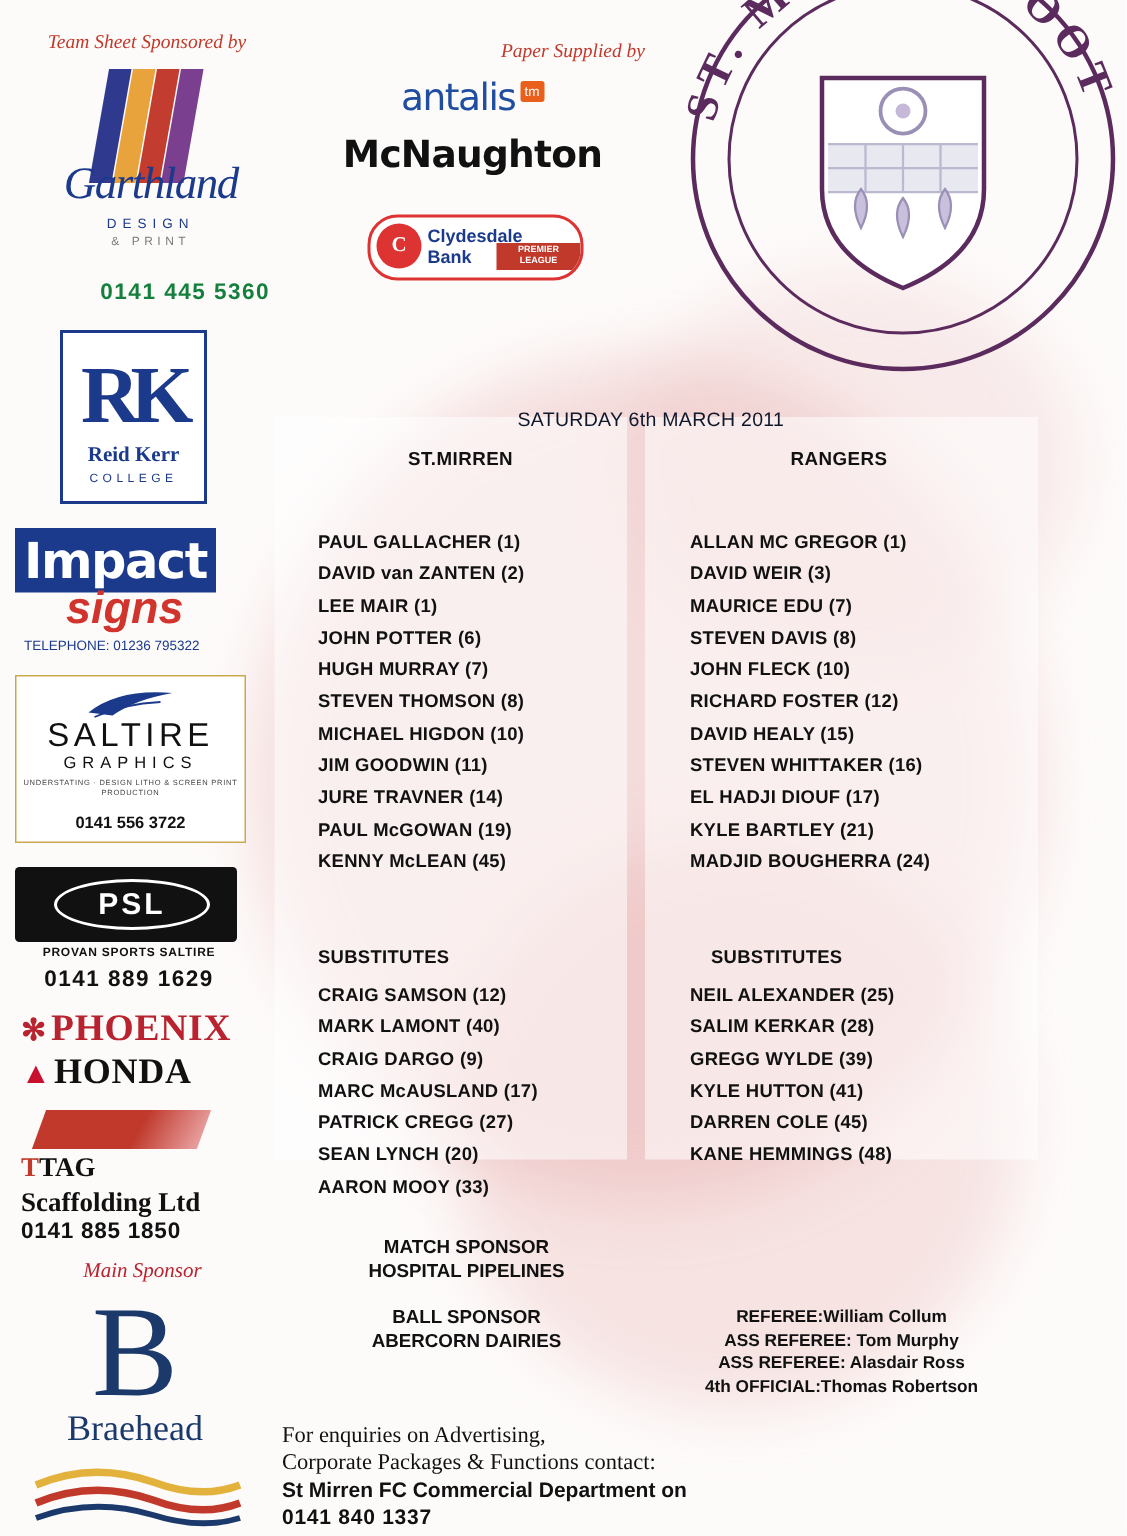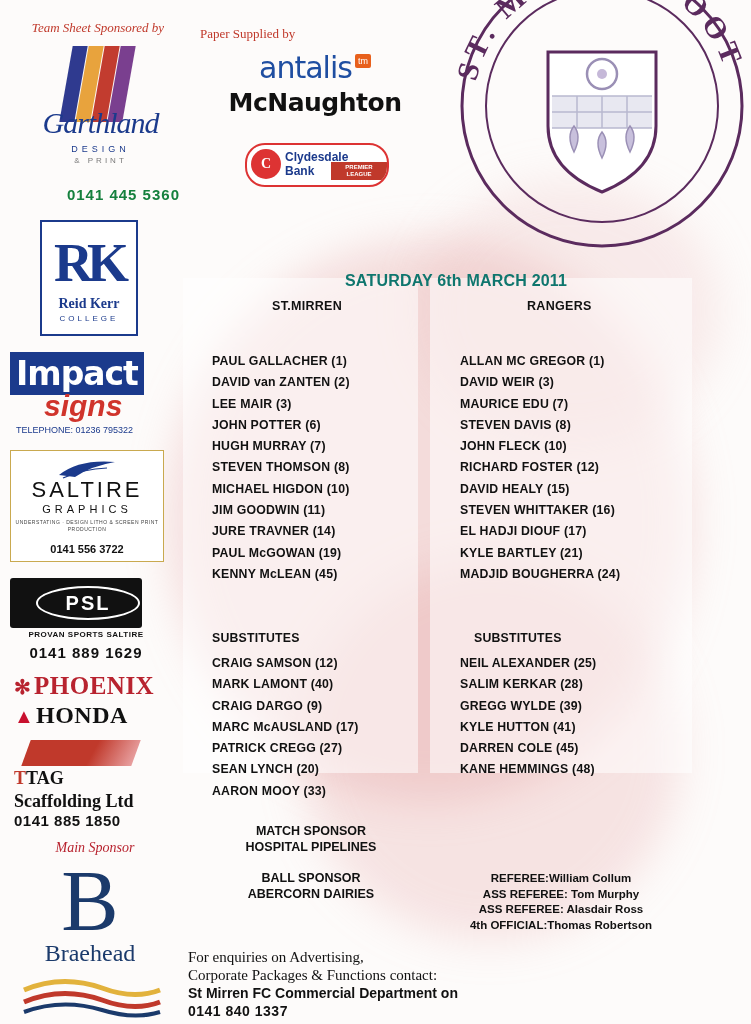--- a/index.html
+++ b/index.html
@@ -53,22 +53,23 @@
     font-family: "Liberation Serif", serif;
     font-style: italic;
     font-size: 13px;
     color: #c0392b;
   }
   .paper-head {
     position: absolute;
     left: 200px;
     top: 26px;
     width: 230px;
-    text-align: left;
-    font-family: "Liberation Serif", serif;
+    text-align: right;
+    font-family: "Liberation Serif", serif;
+    font-style: italic;
     font-size: 13px;
     color: #c0392b;
   }
 
   
   .garthland {
     position: absolute;
     left: 18px;
     top: 44px;
     width: 165px;
@@ -128,21 +129,21 @@
   }
 
   
   .antalis {
     position: absolute;
     left: 200px; top: 50px; width: 230px;
     text-align: center;
   }
   .antalis-word {
     font-family: "DejaVu Sans", sans-serif;
-    font-size: 30px;
+    font-size: 25px;
     color: #1f4ea1;
     letter-spacing: -1px;
     display: inline-block;
   }
   .antalis-tm {
     display: inline-block;
     background: #e8601c;
     color: #fff;
     font-size: 9px;
     padding: 2px 3px;
@@ -312,21 +313,21 @@
   }
   .saltire-swoosh {
     position: absolute;
     left: 46px; top: 8px;
     width: 60px; height: 20px;
   }
 
   .psl {
     position: absolute;
     left: 10px; top: 578px;
-    width: 132px; height: 50px;
+    width: 148px; height: 50px;
     background: #111;
     border-radius: 3px;
   }
   .psl-oval {
     position: absolute;
     left: 26px; top: 8px;
     width: 100px; height: 30px;
     border: 2px solid #fff;
     border-radius: 50%;
     color: #fff;
@@ -463,23 +464,23 @@
     font-size: 12.5px;
     letter-spacing: 0.3px;
     color: #111;
     margin-top: 43px;
   }
   .team-home { left: 272px; top: 256px; }
   .team-away { left: 527px; top: 256px; }
   .match-date {
     position: absolute;
     left: 345px; top: 272px;
-    font-weight: bold;
-    font-size: 16px;
-    color: #0f766e;
+    font-weight: normal;
+    font-size: 13px;
+    color: #0f172a;
     letter-spacing: 0.2px;
   }
 
   .lineup {
     position: absolute;
     font-size: 12.3px;
     font-weight: bold;
     color: #111;
     line-height: 21.3px;
     letter-spacing: 0.2px;
@@ -672,21 +673,21 @@
   <div class="panel panel-home"></div>
   <div class="panel panel-away"></div>
 
   <div class="team-name team-home">ST.MIRREN</div>
   <div class="team-name team-away">RANGERS</div>
   <div class="match-date">SATURDAY 6th MARCH 2011</div>
 
   <div class="lineup lineup-home">
     <div>PAUL GALLACHER (1)</div>
     <div>DAVID van ZANTEN (2)</div>
-    <div>LEE MAIR (3)</div>
+    <div>LEE MAIR (1)</div>
     <div>JOHN POTTER (6)</div>
     <div>HUGH MURRAY (7)</div>
     <div>STEVEN THOMSON (8)</div>
     <div>MICHAEL HIGDON (10)</div>
     <div>JIM GOODWIN (11)</div>
     <div>JURE TRAVNER (14)</div>
     <div>PAUL McGOWAN (19)</div>
     <div>KENNY McLEAN (45)</div>
   </div>
 

